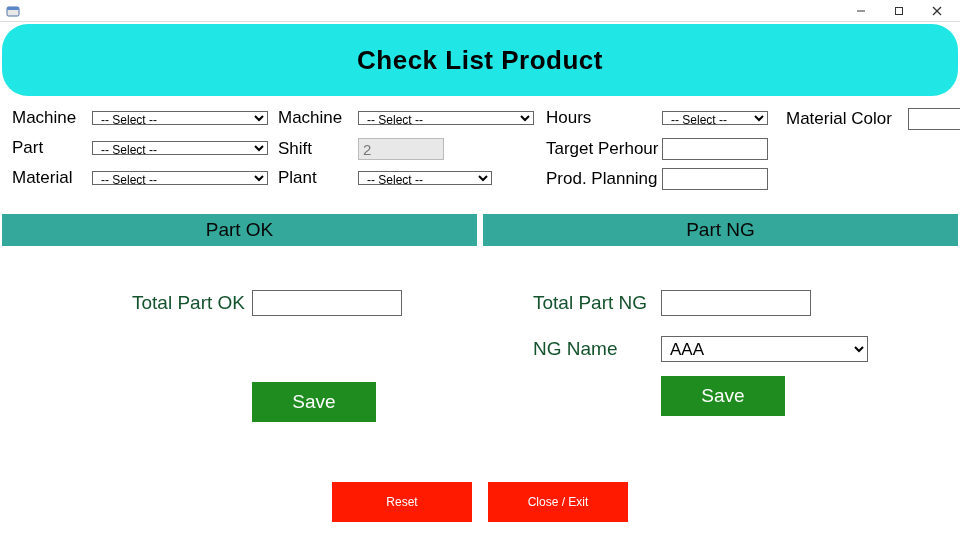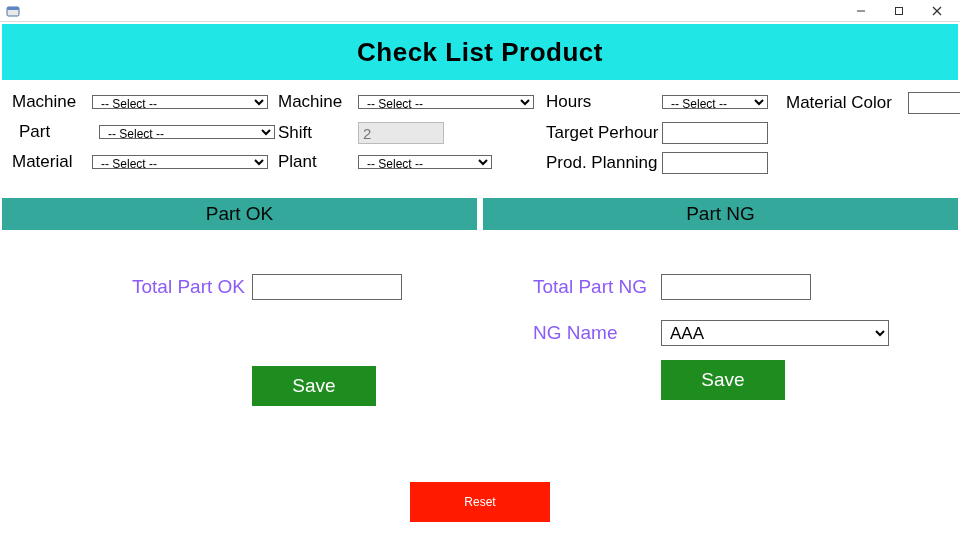--- a/index.html
+++ b/index.html
@@ -25,25 +25,25 @@
   }
   .tb-icon {
     width: 14px; height: 14px;
     display:flex;align-items:center;justify-content:center;
   }
   .win-btns { display:flex; gap:0; }
   .win-btn { width: 38px; height: 22px; display:flex;align-items:center;justify-content:center; font-size:12px; cursor:pointer; }
 
   
   .header {
-    height: 56px;
+    height: 72px;
     background: #20e6e6; 
     display:flex; align-items:center;justify-content:center;
     margin-top: 2px;
-    margin-left:2px; margin-right:2px;
+    margin-left:2px; margin-right:2px;border-radius:26px;
   }
   .header h1 {
     font-size: 26px;
     font-weight: 700;
     color:#000;
     letter-spacing:0.5px;
   }
 
   
   .form-area {
@@ -90,21 +90,21 @@
 
   
   .cols {
     display:flex;
     gap:6px;
     margin: 0 2px;
     padding-top: 44px;
   }
   .col { flex:1; position:relative; }
   .row { display:flex; align-items:center; margin-bottom: 20px; }
-  .row .lbl { font-size:19px; font-weight:500; color:#8b5cf6; }
+  .row .lbl { font-size:19px; font-weight:500; color:#14532d; }
 
   .inbox {
     border:1px solid #666;
     background:#fff;
     height:26px;
     font-size:17px;
     padding:0 4px;
     font-family: inherit;
   }
   select.inbox { font-family: inherit; }
@@ -176,21 +176,21 @@
 </div>
 
 <div class="form-area">
 
   <div class="fld" style="left:12px; top:12px;">
     <label style="width:80px;">Machine</label>
     <select class="s" style="width:176px;">
       <option>-- Select --</option>
     </select>
   </div>
-  <div class="fld" style="left:19px; top:42px;justify-content:center;">
+  <div class="fld" style="left:12px; top:42px;justify-content:center;">
     <label style="width:80px;">Part</label>
     <select class="s" style="width:176px;">
       <option>-- Select --</option>
     </select>
   </div>
   <div class="fld" style="left:12px; top:72px;">
     <label style="width:80px;">Material</label>
     <select class="s" style="width:176px;">
       <option>-- Select --</option>
     </select>
@@ -255,25 +255,26 @@
       <button class="btn-green">Save</button>
     </div>
   </div>
   <div class="col">
     <div class="row" style="padding-left:50px;">
       <span class="lbl" style="width:128px;">Total Part NG</span>
       <input class="inbox" style="width: 150px;" value="">
     </div>
     <div class="row" style="padding-left:50px;">
       <span class="lbl" style="width:128px;">NG Name</span>
-      <select class="inbox" style="width:228px;">
+      <select class="inbox" style="width:207px;">
         <option>AAA</option>
       </select>
     </div>
     <div class="row" style="padding-left:178px; margin-top:-6px;">
       <button class="btn-green">Save</button>
     </div>
   </div>
 </div>
 
 <div class="bottom">
   <button class="btn-red">Reset</button>
+  <button class="btn-red">Close / Exit</button>
 </div>
 
 </body></html>

